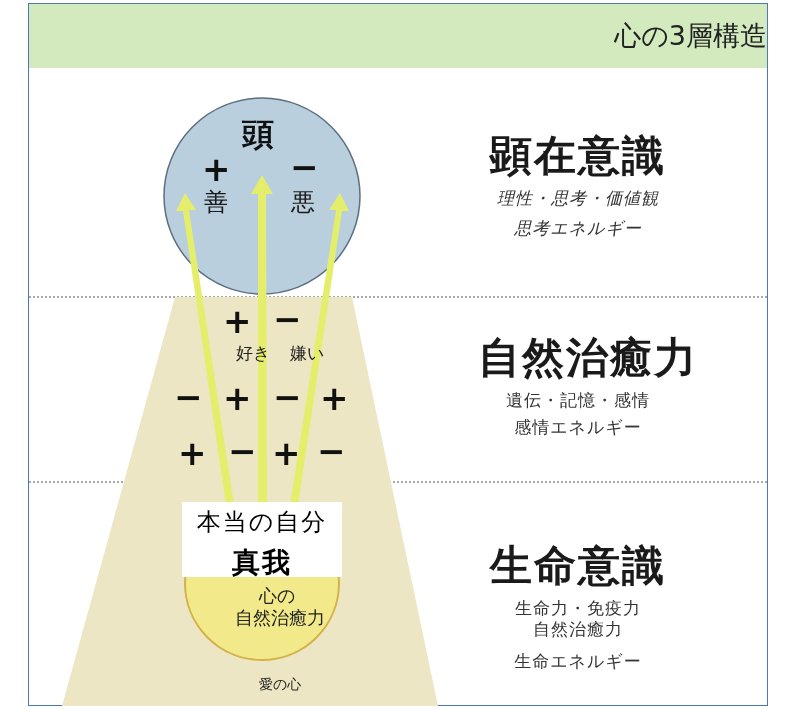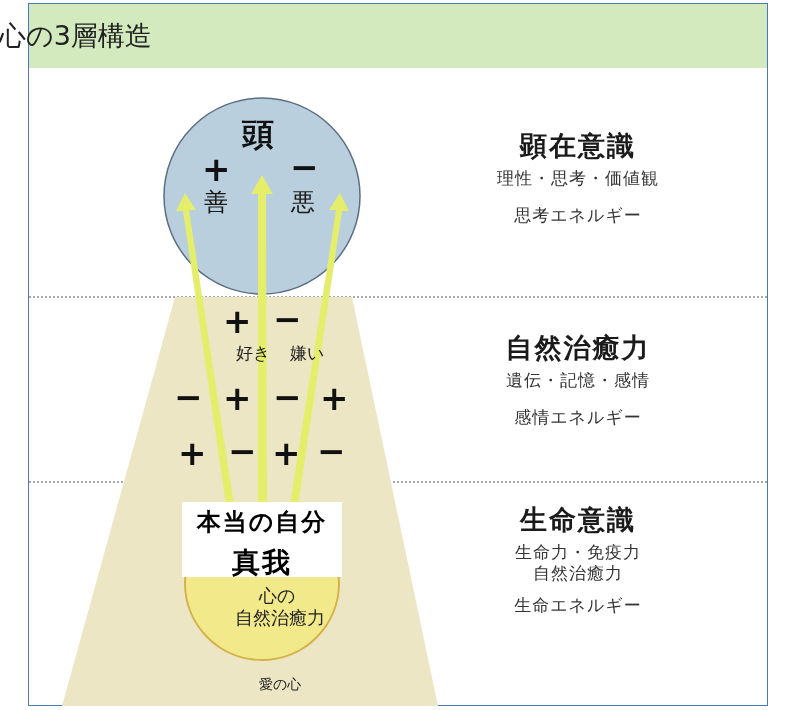--- a/index.html
+++ b/index.html
@@ -4,36 +4,36 @@
 <style>
   html, body { margin: 0; padding: 0; background: #ffffff; }
   body { width: 798px; height: 710px; position: relative; overflow: hidden;
          font-family: "DejaVu Sans", "Liberation Sans", sans-serif; color: #1a1a1a; }
   .frame { position: absolute; left: 28px; top: 3px; width: 740px; height: 703px;
            border: 1.5px solid #4a78b8; box-sizing: border-box; background: #fff; }
   .divider { position: absolute; left: 0; width: 100%; height: 0;
              border-top: 2px dotted #a8a8a8; }
   svg.diagram { position: absolute; left: 0; top: 0; }
   .label { position: absolute; text-align: center; white-space: nowrap; }
-  .layer-title { font-size: 27px; font-weight: bold; letter-spacing: 2px; color: #1a1a1a; }
+  .layer-title { font-size: 42px; font-weight: bold; letter-spacing: 2px; color: #1a1a1a; }
   .layer-sub { font-size: 17px; color: #333; letter-spacing: 1px; line-height: 1.25; }
   .sign { position: absolute; font-size: 34px; font-weight: bold; line-height: 1; color: #111; }
   .small { font-size: 17px; color: #222; margin-left: 23px; }
   .head-char { font-size: 32px; font-weight: bold; color: #111; }
   .self-box { position: absolute; left: 182px; top: 502px; width: 160px; height: 75px;
               background: #ffffff; text-align: center; }
-  .self-box .l1 { font-size: 24px; font-weight: bold; letter-spacing: 2px; margin-top: 4px; color: #000; }
+  .self-box .l1 { font-size: 24px; font-weight: normal; letter-spacing: 2px; margin-top: 4px; color: #000; }
   .self-box .l2 { font-size: 28px; font-weight: bold; letter-spacing: 2px; margin-top: 6px; color: #000; }
 </style>
 </head>
 <body>
 
 <div class="frame"></div>
 
-<div style="position:absolute; left:29px; top:4px; width:738px; height:64px; background:#d3eabf; display:flex; align-items:center; justify-content:flex-start;">
+<div style="position:absolute; left:29px; top:4px; width:738px; height:64px; background:#d3eabf; display:flex; align-items:center; justify-content:flex-end;">
   <span class="header-title" style="font-size:27px; font-weight:500; color:#222; margin-left:-30px;">心の3層構造</span>
 </div>
 
 <div class="divider" style="left:29px; width:738px; top:296px;"></div>
 <div class="divider" style="left:29px; width:738px; top:481px;"></div>
 
 <svg class="diagram" width="798" height="710" viewBox="0 0 798 710">
 
   <polygon points="175,297 352,297 438,706 62,706" fill="#ede6c4"></polygon>
 
@@ -76,28 +76,28 @@
   <div class="l1">本当の自分</div>
   <div class="l2">真我</div>
 </div>
 
 <div class="label small" style="left:236px; top:584px; font-size:18px;">心の</div>
 <div class="label small" style="left:212px; top:606px; font-size:18px;">自然治癒力</div>
 <div class="label small" style="left:236px; top:676px; font-size:14px;text-align:center;">愛の心</div>
 
 <div class="label" style="left:478px; top:128px; width:200px;">
   <div class="layer-title">顕在意識</div>
-  <div class="layer-sub" style="margin-top:4px;">理性・思考・価値観</div>
-  <div class="layer-sub" style="margin-top:16px;">思考エネルギー</div>
+  <div class="layer-sub" style="margin-top:4px;font-style:italic;">理性・思考・価値観</div>
+  <div class="layer-sub" style="margin-top:9px;font-style:italic;">思考エネルギー</div>
 </div>
 
 <div class="label" style="left:478px; top:330px; width:200px;">
   <div class="layer-title">自然治癒力</div>
   <div class="layer-sub" style="margin-top:4px;">遺伝・記憶・感情</div>
-  <div class="layer-sub" style="margin-top:16px;">感情エネルギー</div>
+  <div class="layer-sub" style="margin-top:6px;">感情エネルギー</div>
 </div>
 
-<div class="label" style="left:478px; top:502px; width:200px;">
+<div class="label" style="left:478px; top:538px; width:200px;">
   <div class="layer-title">生命意識</div>
   <div class="layer-sub" style="margin-top:4px;">生命力・免疫力</div>
   <div class="layer-sub" style="margin-top:0px;">自然治癒力</div>
   <div class="layer-sub" style="margin-top:10px;">生命エネルギー</div>
 </div>
 
 </body></html>

